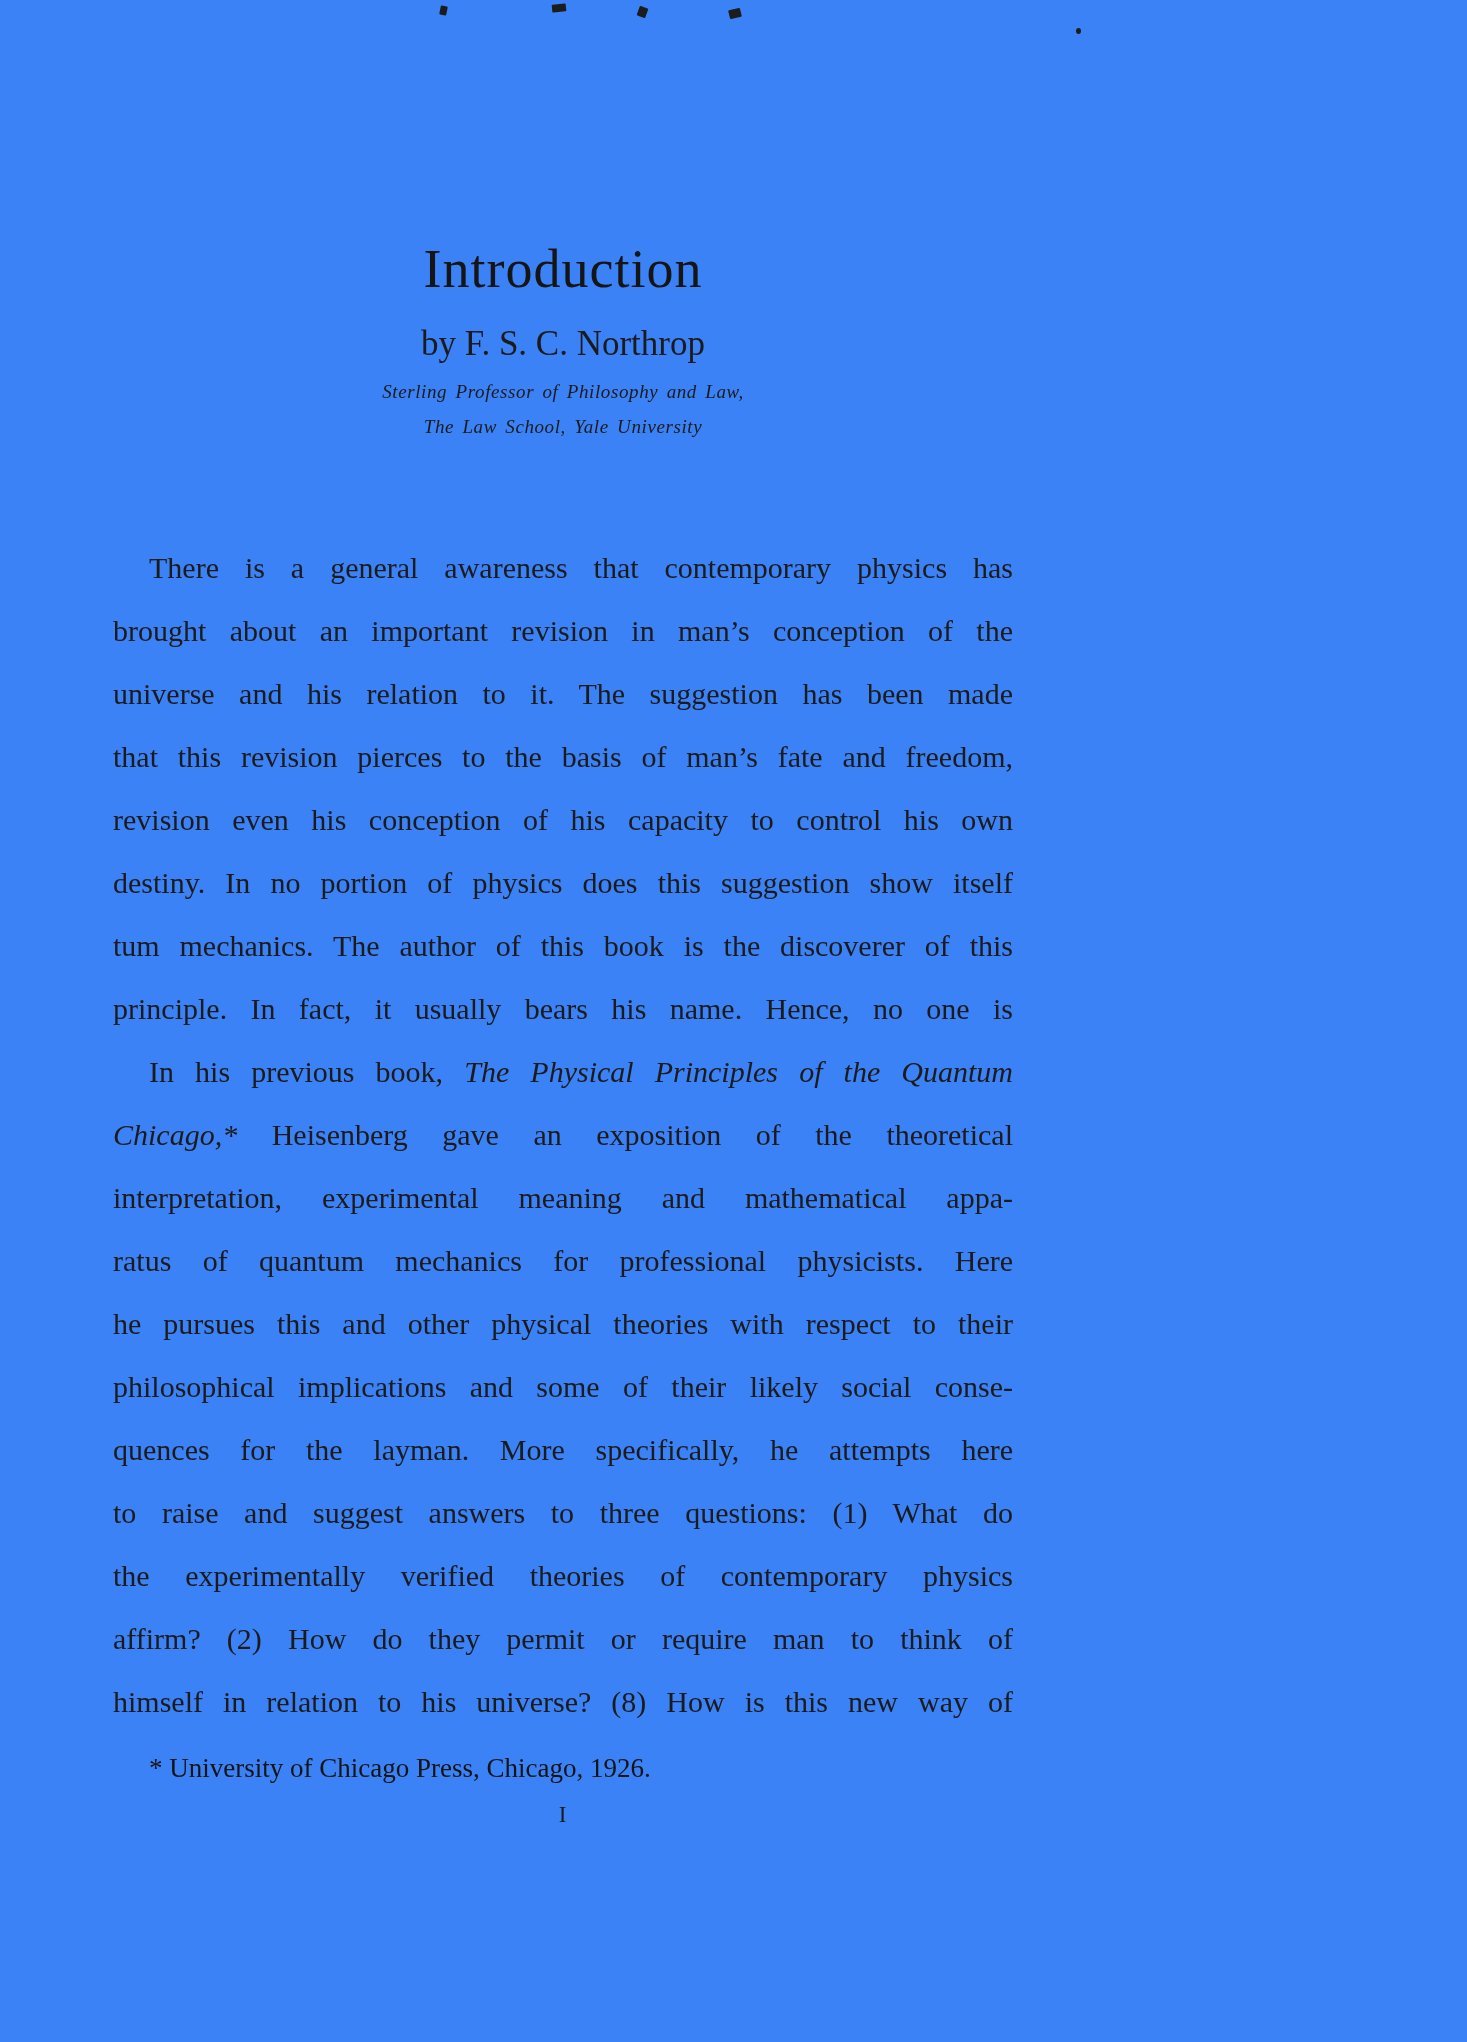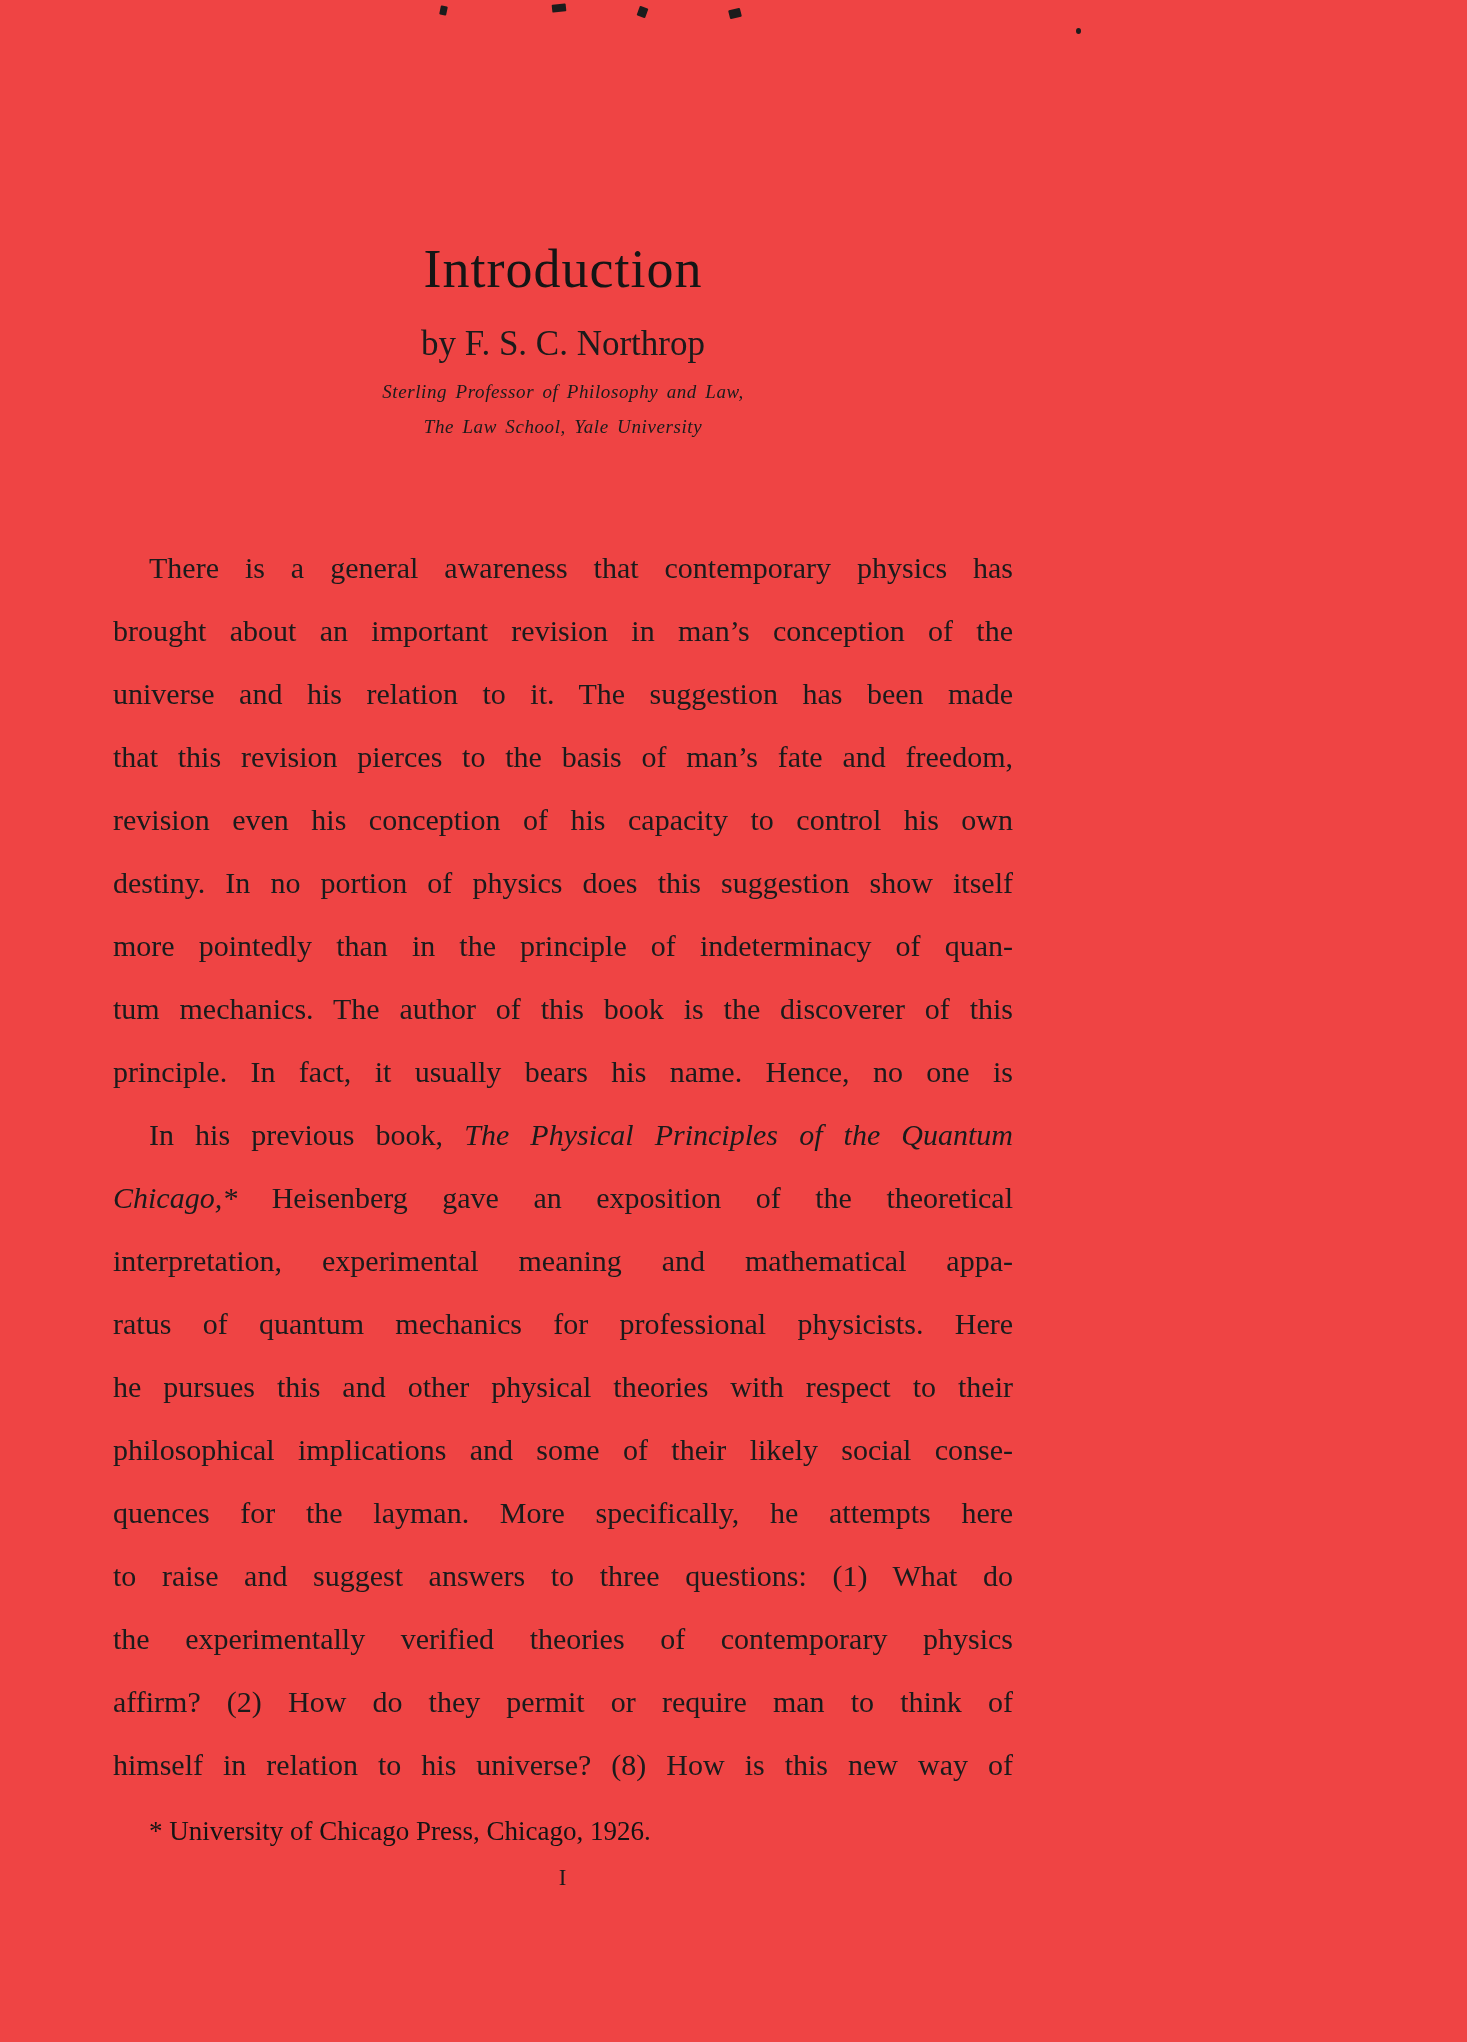--- a/index.html
+++ b/index.html
@@ -1,21 +1,21 @@
 <!DOCTYPE html>
 <html><head>
 <meta charset="utf-8">
 <style>
   * { margin: 0; padding: 0; box-sizing: border-box; }
   html, body { background: #ffffff; }
   .page {
     position: relative;
     width: 1467px;
     height: 2042px;
-    background: #ef4444;
+    background: #3b82f6;
     font-family: "Liberation Serif", serif;
     color: #1b1b1b;
     overflow: hidden;
     padding-left: 41px;
   }
   .text-column {
     position: absolute;
     left: 113px;
     top: 0;
     width: 900px;
@@ -95,21 +95,20 @@
       <div>The Law School, Yale University</div>
     </div>
     <div class="body-text">
         <div class="para">
           <div class="line j indent"><span>There is a general awareness that contemporary physics has</span></div>
           <div class="line j"><span>brought about an important revision in man’s conception of the</span></div>
           <div class="line j"><span>universe and his relation to it. The suggestion has been made</span></div>
           <div class="line j"><span>that this revision pierces to the basis of man’s fate and freedom,</span></div>
           <div class="line j"><span>revision even his conception of his capacity to control his own</span></div>
           <div class="line j"><span>destiny. In no portion of physics does this suggestion show itself</span></div>
-          <div class="line j"><span>more pointedly than in the principle of indeterminacy of quan-</span></div>
           <div class="line j"><span>tum mechanics. The author of this book is the discoverer of this</span></div>
           <div class="line j"><span>principle. In fact, it usually bears his name. Hence, no one is</span></div>
         </div>
         <div class="para">
           <div class="line j indent"><span>In his previous book, </span><span class="it">The Physical Principles of the Quantum</span></div>
           <div class="line j"><span class="it">Chicago,*</span><span> Heisenberg gave an exposition of the theoretical</span></div>
           <div class="line j"><span>interpretation, experimental meaning and mathematical appa-</span></div>
           <div class="line j"><span>ratus of quantum mechanics for professional physicists. Here</span></div>
           <div class="line j"><span>he pursues this and other physical theories with respect to their</span></div>
           <div class="line j"><span>philosophical implications and some of their likely social conse-</span></div>

